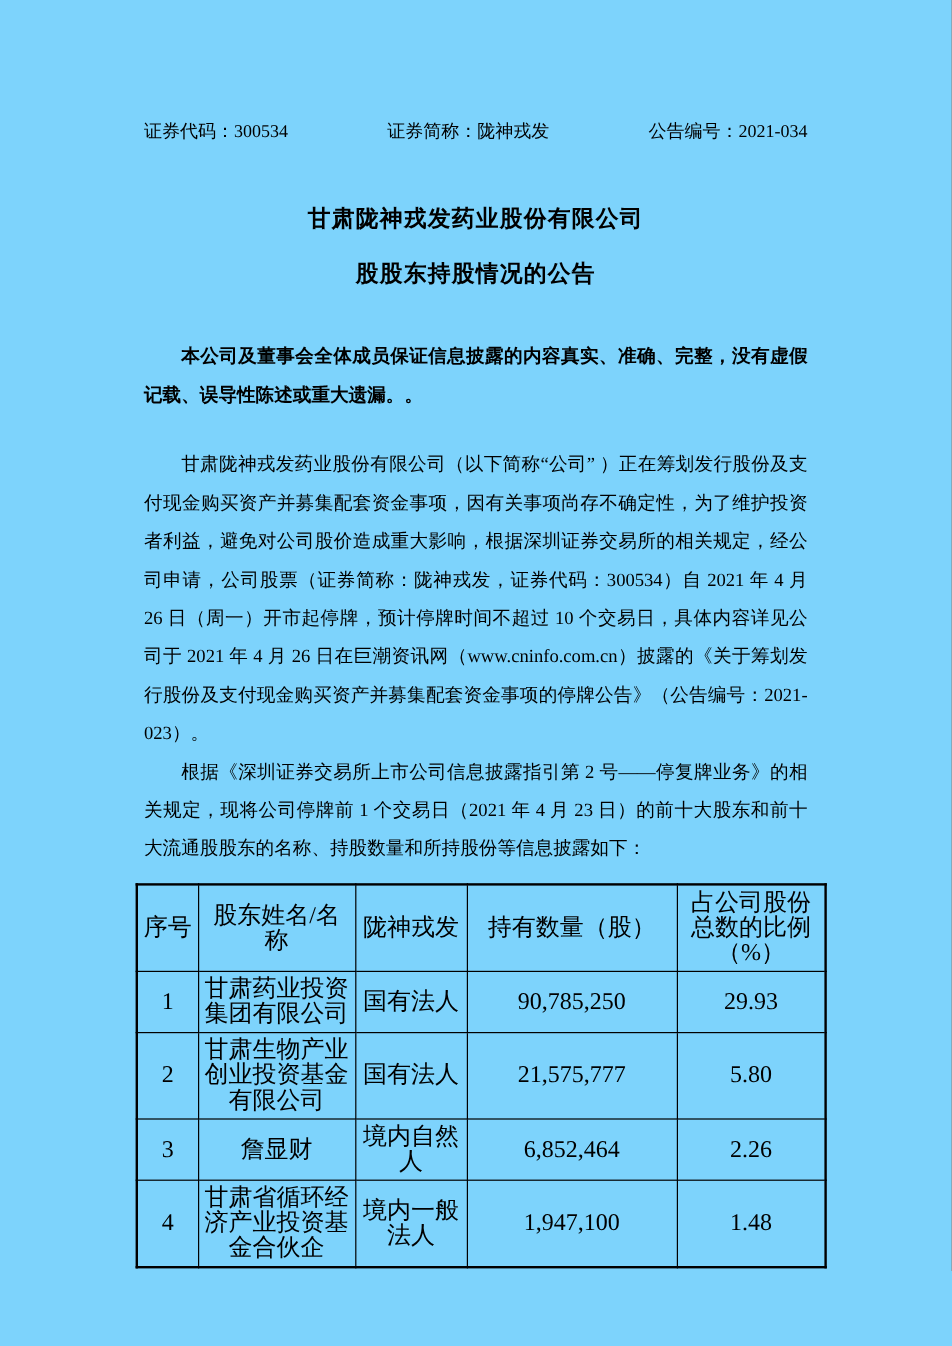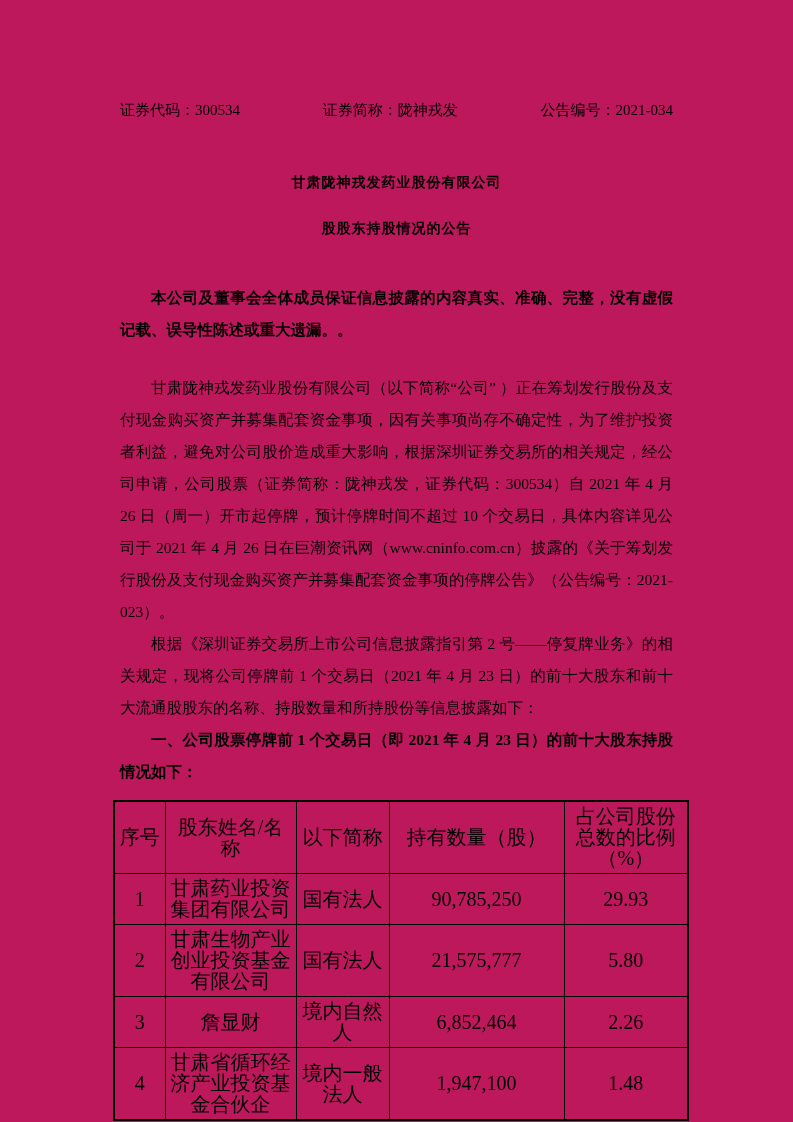--- a/index.html
+++ b/index.html
@@ -2,38 +2,38 @@
 <html><head>
 <meta charset="utf-8">
 <style>
   * { margin: 0; padding: 0; box-sizing: border-box; }
   html, body { background: #888; }
   .page {
     position: relative;
     width: 793px;
     height: 1122px;
     margin: 0 auto;
-    background: #be185d;
+    background: #7dd3fc;
     color: #000000;
     font-family: "Liberation Serif", "DejaVu Serif", serif;
     padding: 100px 120px 0 120px;
     overflow: hidden;
   }
   .meta-row {
     display: flex;
     justify-content: space-between;
     width: 553px;
     font-size: 15px;
     line-height: 20px;
     white-space: nowrap;
   }
   .doc-title {
     margin-top: 40px;
     text-align: center;
-    font-size: 14px;
+    font-size: 19px;
     font-weight: bold;
     line-height: 46px;
     letter-spacing: 1px;
   }
   .disclaimer {
     margin-top: 30px;
     font-size: 15.5px;
     font-weight: bold;
     line-height: 32px;
     text-indent: 2em;
@@ -92,35 +92,34 @@
     <div>甘肃陇神戎发药业股份有限公司</div>
     <div>股股东持股情况的公告</div>
   </div>
 
   <p class="disclaimer">本公司及董事会全体成员保证信息披露的内容真实、准确、完整，没有虚假记载、误导性陈述或重大遗漏。。</p>
 
   <p class="body-para para-1">甘肃陇神戎发药业股份有限公司（以下简称“公司” ）正在筹划发行股份及支付现金购买资产并募集配套资金事项，因有关事项尚存不确定性，为了维护投资者利益，避免对公司股价造成重大影响，根据深圳证券交易所的相关规定，经公司申请，公司股票（证券简称：陇神戎发，证券代码：300534）自 2021 年 4 月 26 日（周一）开市起停牌，预计停牌时间不超过 10 个交易日，具体内容详见公司于 2021 年 4 月 26 日在巨潮资讯网（www.cninfo.com.cn）披露的《关于筹划发行股份及支付现金购买资产并募集配套资金事项的停牌公告》（公告编号：2021-023）。</p>
 
   <p class="body-para">根据《深圳证券交易所上市公司信息披露指引第 2 号——停复牌业务》的相关规定，现将公司停牌前 1 个交易日（2021 年 4 月 23 日）的前十大股东和前十大流通股股东的名称、持股数量和所持股份等信息披露如下：</p>
 
-  <p class="section-heading">一、公司股票停牌前 1 个交易日（即 2021 年 4 月 23 日）的前十大股东持股情况如下：</p>
 
   <table class="holders">
     <colgroup>
       <col class="c-no">
         <col class="c-name">
         <col class="c-type">
         <col class="c-qty">
         <col class="c-pct">
     </colgroup>
     <thead>
       <tr>
         <th>序号</th>
         <th>股东姓名/名称</th>
-        <th>以下简称</th>
+        <th>陇神戎发</th>
         <th>持有数量（股）</th>
         <th>占公司股份总数的比例（%）</th>
       </tr>
     </thead>
     <tbody>
       <tr>
         <td>1</td>
         <td>甘肃药业投资集团有限公司</td>
         <td>国有法人</td>
         <td class="num">90,785,250</td>

